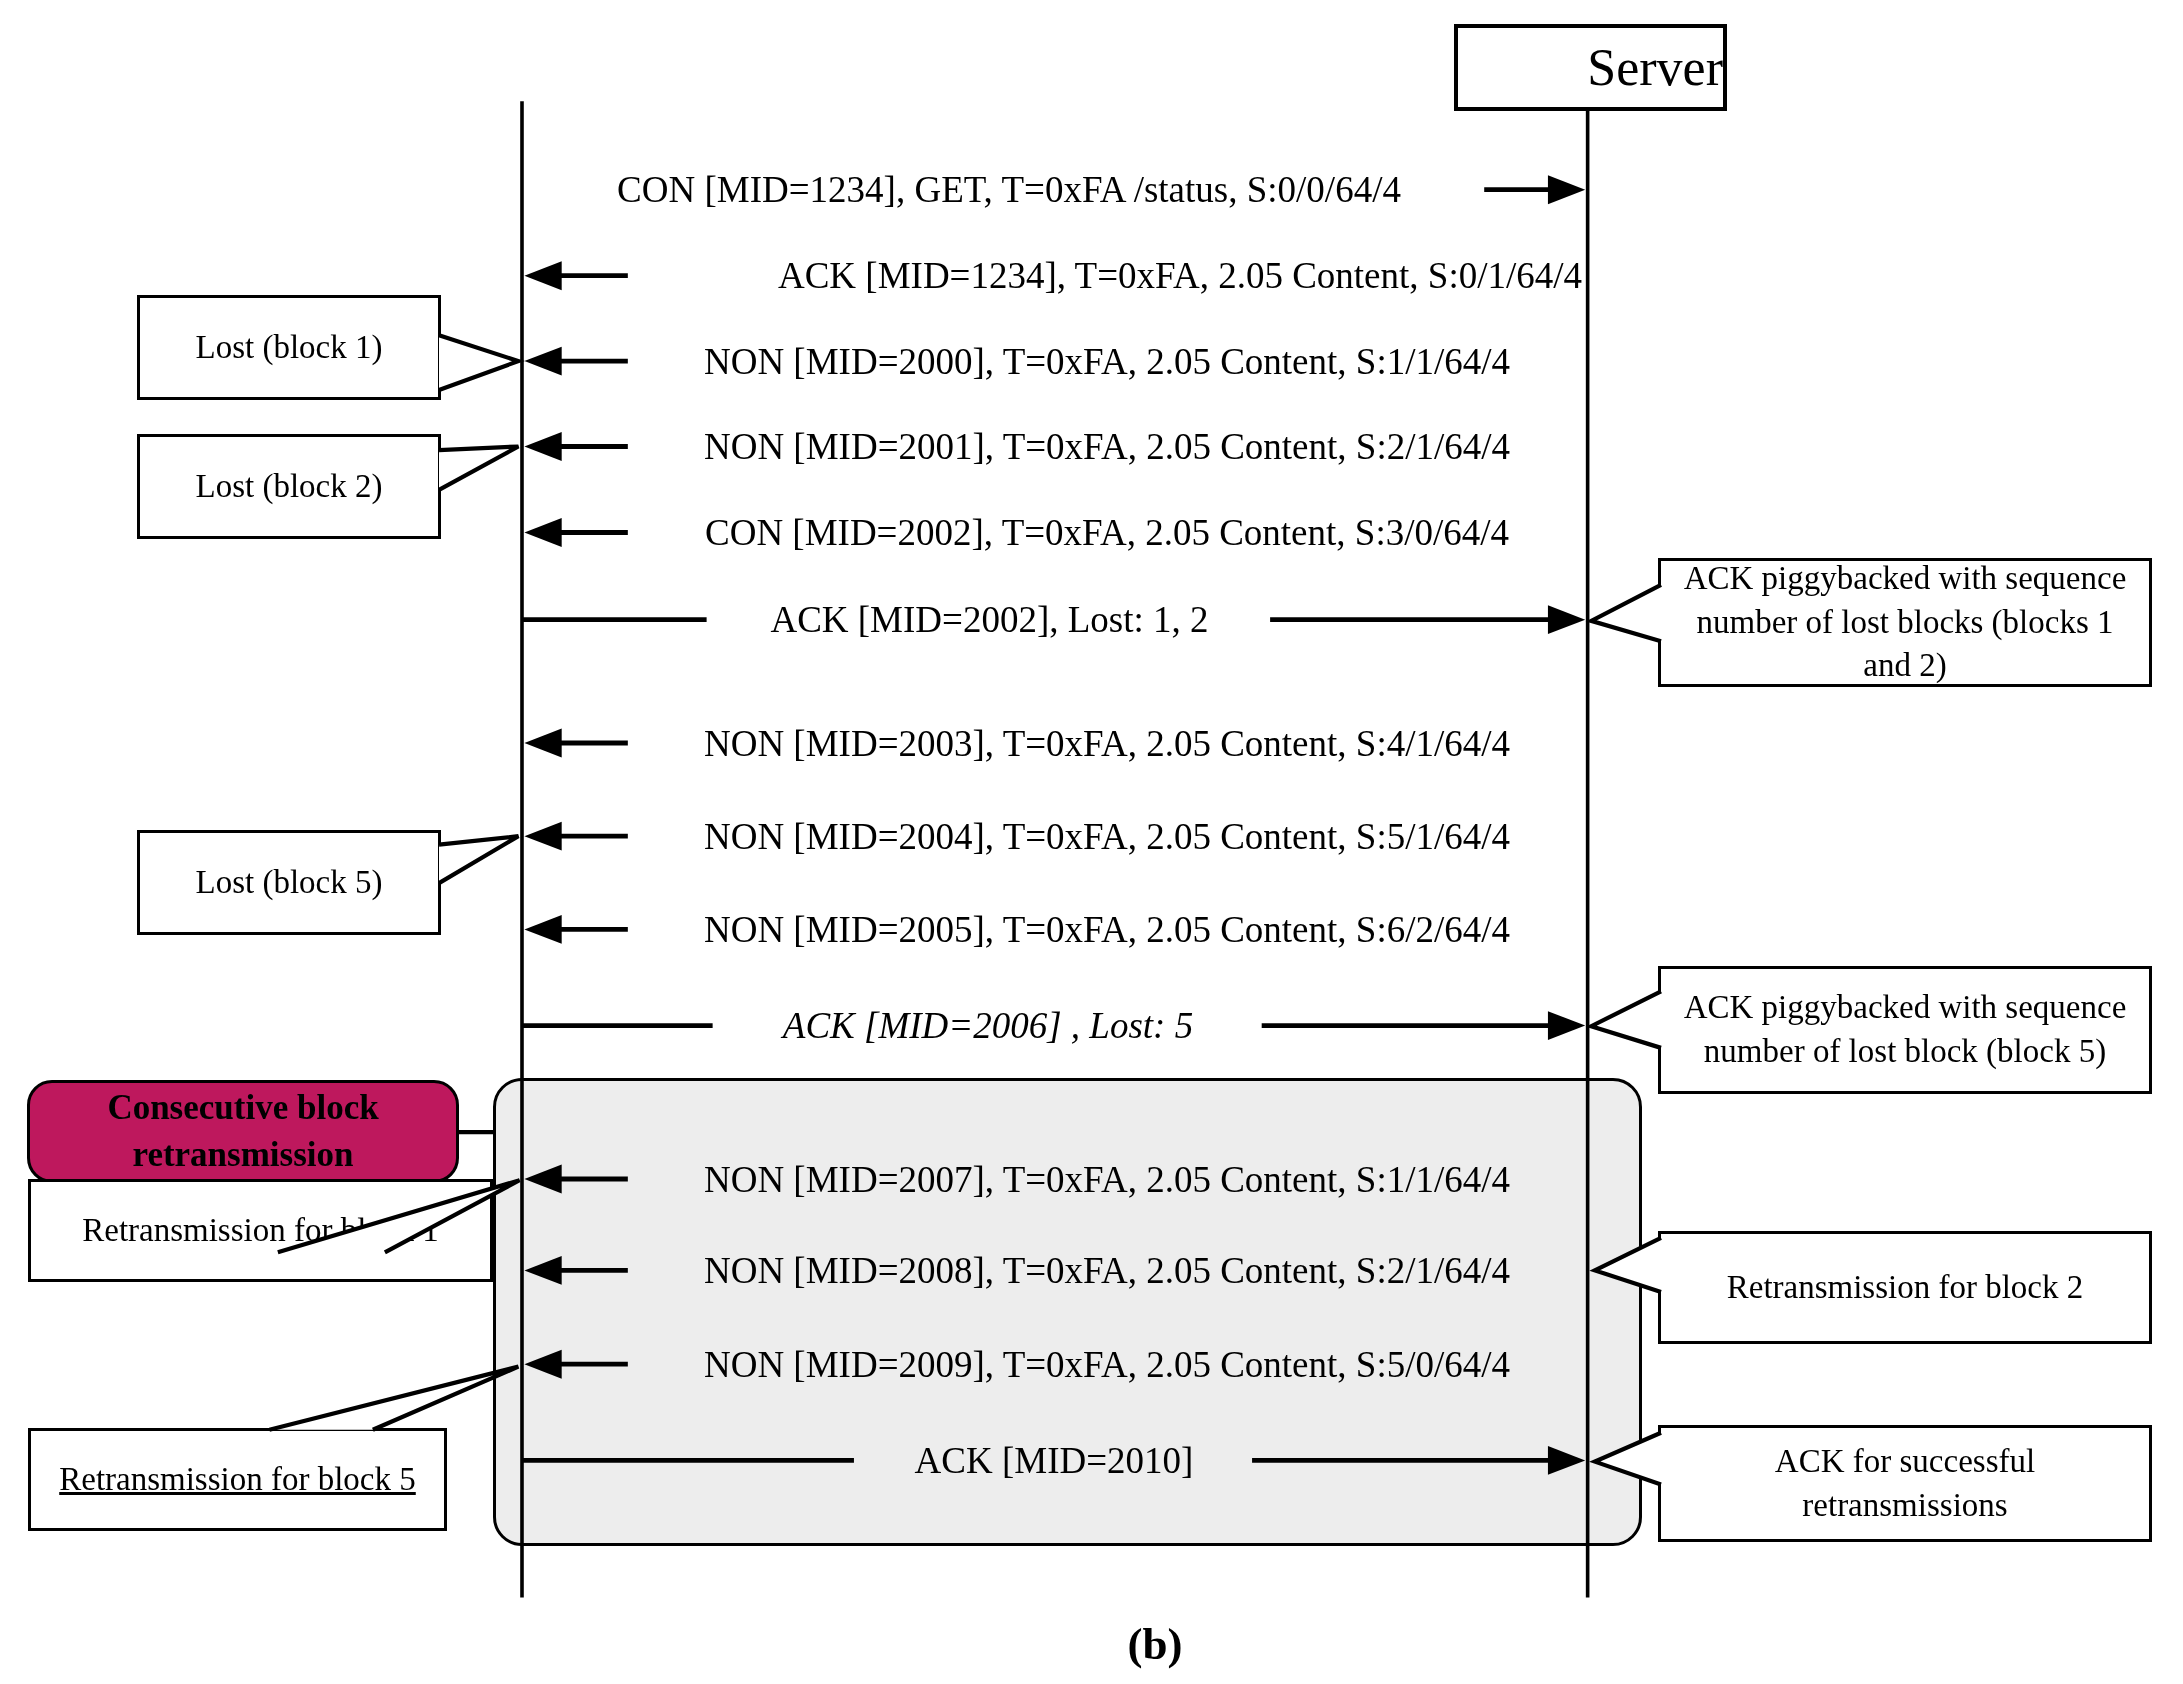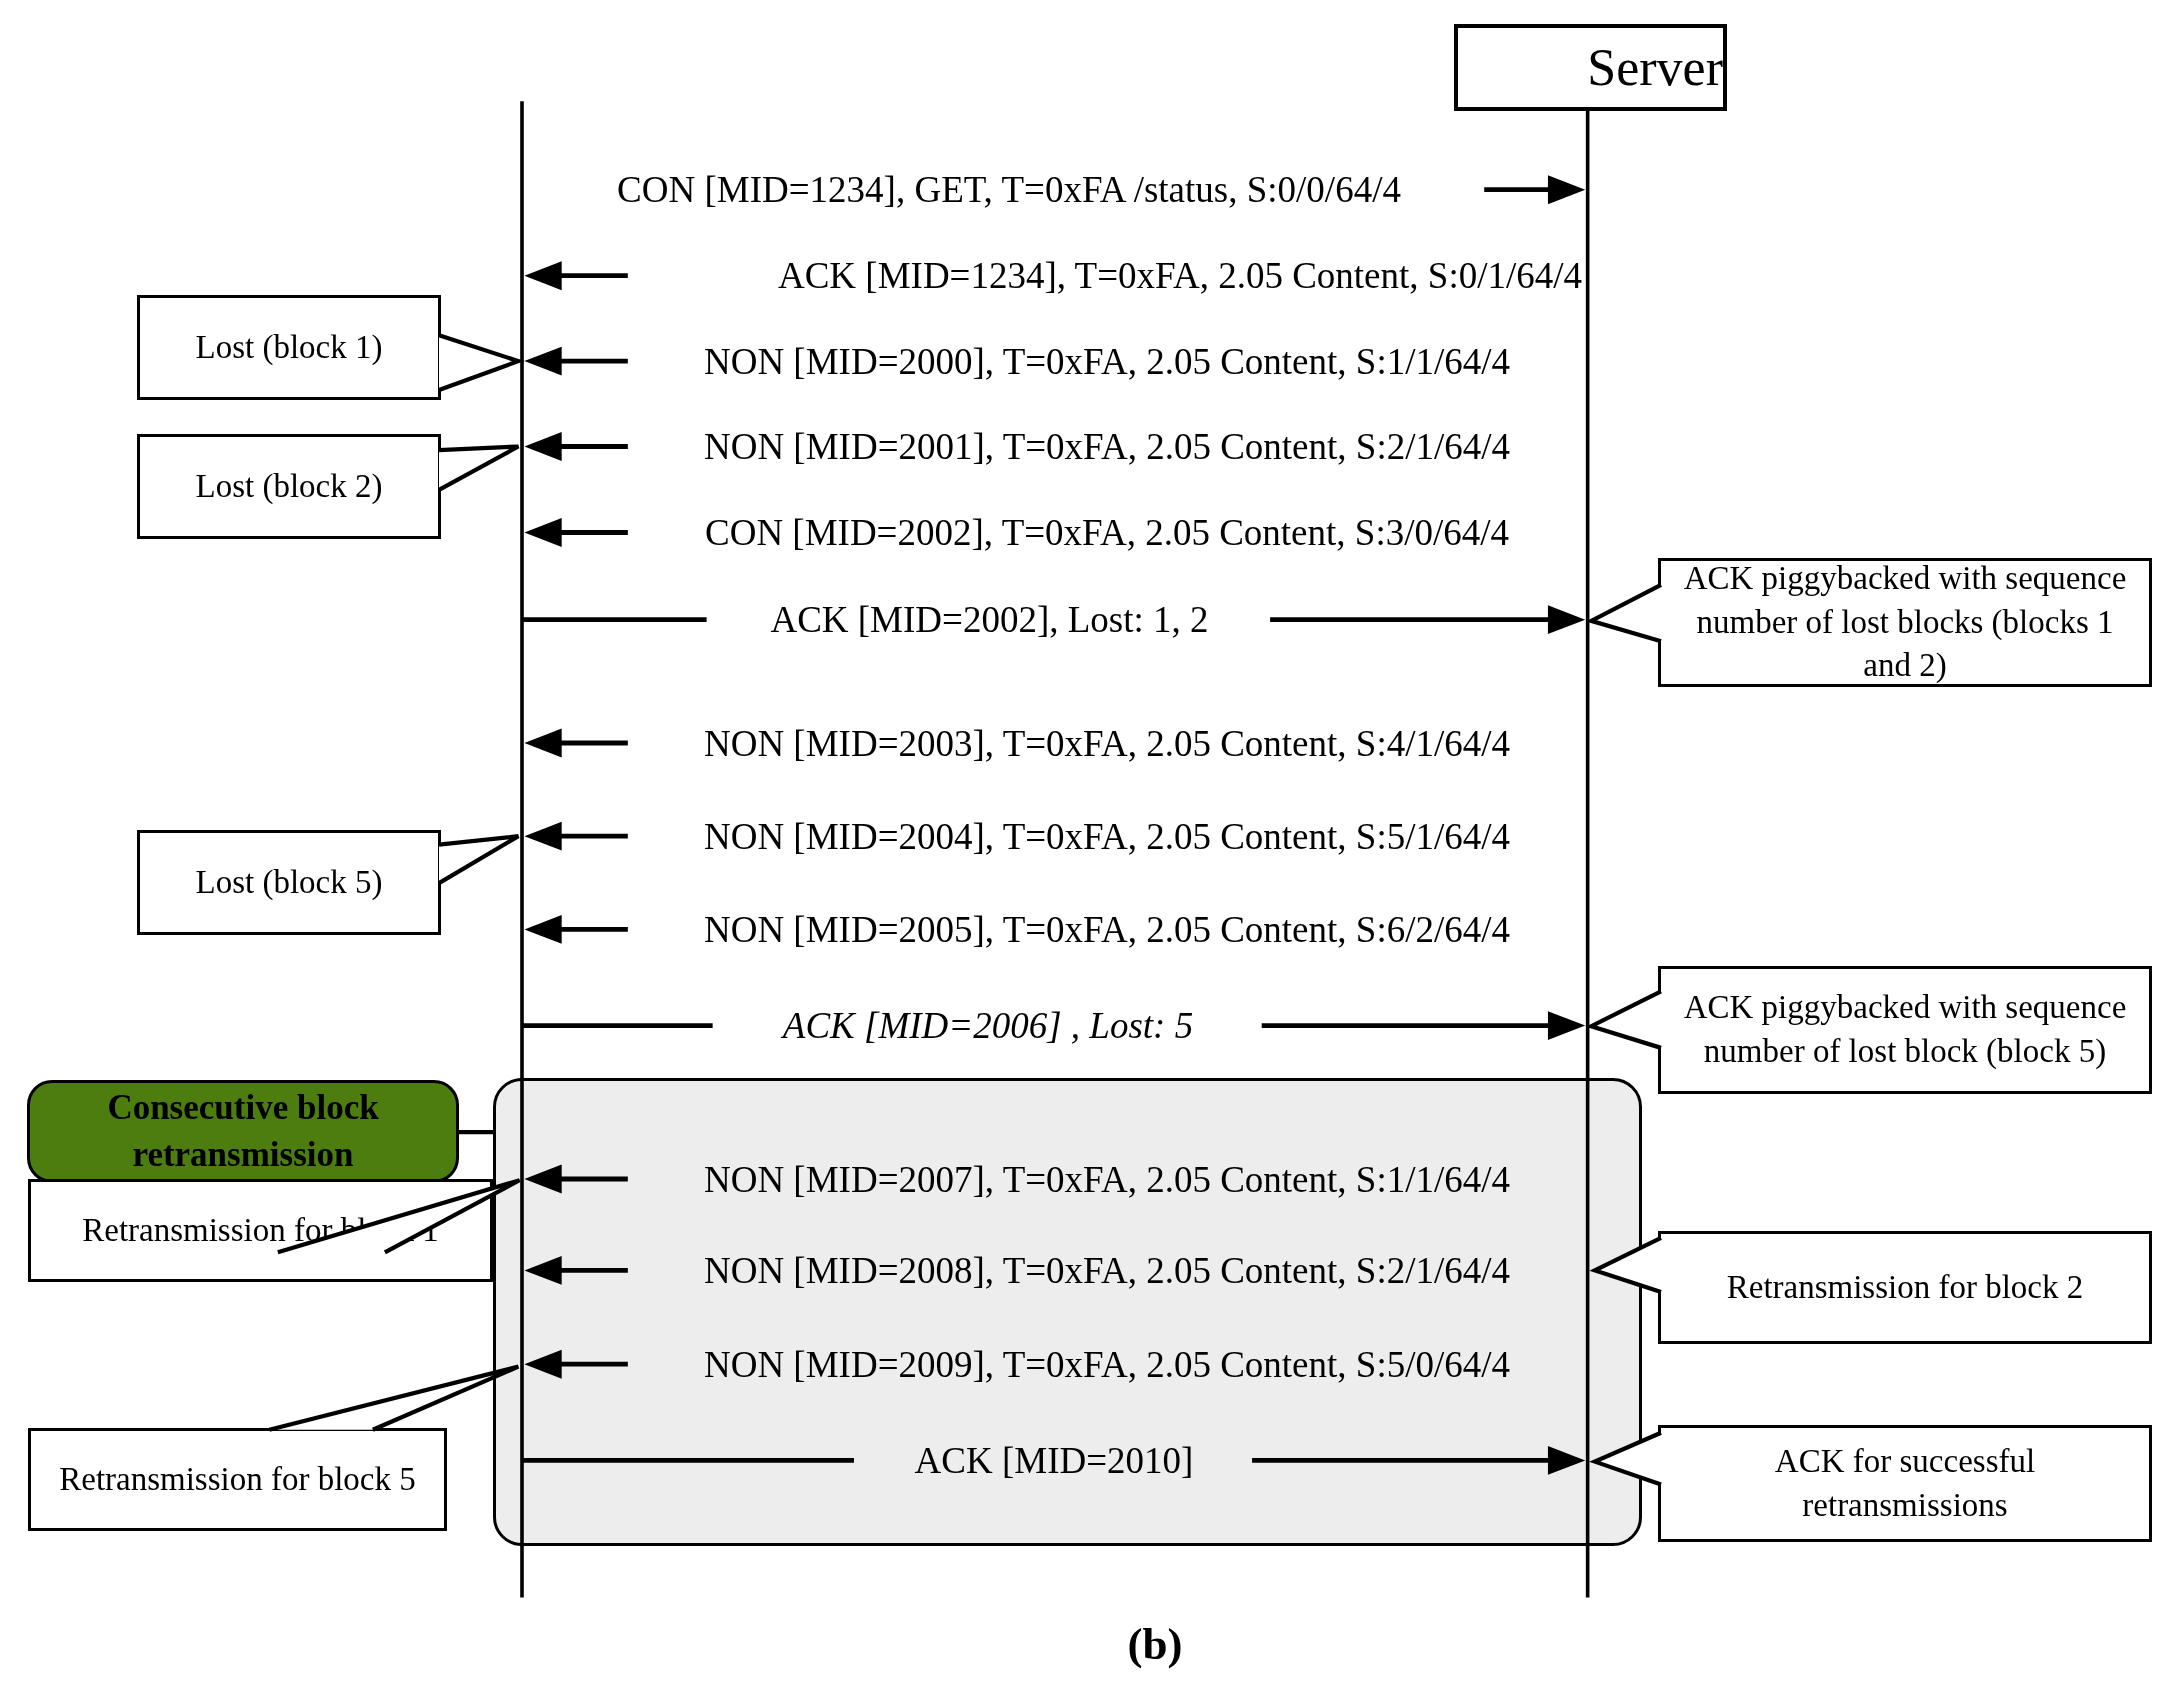--- a/index.html
+++ b/index.html
@@ -43,21 +43,21 @@
     display:flex;align-items:center;justify-content:center;
     text-align:center;
     font-size:33px;
     line-height:1.32;
     padding:2.4px 8.4px;
     box-sizing:border-box;
     z-index:3;
   }
   .callout.rounded{
     border-radius:25px;
-    background:#4d7c0f;
+    background:#be185d;
     font-weight:bold;
     font-size:35px;
   }
   .caption{
     position:absolute;
     font-size:45px;
     font-weight:bold;
     z-index:5;
     display:flex;align-items:center;justify-content:center;
   }
@@ -189,21 +189,21 @@
     </div>
   <div class="callout" style="left:137px;top:830px;width:304px;height:105px;">
     <span>Lost (block 5)</span>
     </div>
   <div class="callout rounded" style="left:27px;top:1080px;width:432px;height:103px;">
     <span>Consecutive block retransmission</span>
     </div>
   <div class="callout" style="left:28px;top:1179px;width:465px;height:103px;text-align:center;">
     <span>Retransmission for block 1</span>
     </div>
-  <div class="callout" style="left:28px;top:1428px;width:419px;height:103px;">
+  <div class="callout" style="left:28px;top:1428px;width:419px;height:103px;text-decoration:underline;">
     <span>Retransmission for block 5</span>
     </div>
 
   <div class="callout" style="left:1658px;top:558px;width:494px;height:129px;">
     <span>ACK piggybacked with sequence number of lost blocks (blocks 1 and 2)</span>
     </div>
   <div class="callout" style="left:1658px;top:966px;width:494px;height:128px;">
     <span>ACK piggybacked with sequence number of lost block (block 5)</span>
     </div>
   <div class="callout" style="left:1658px;top:1231px;width:494px;height:113px;">

